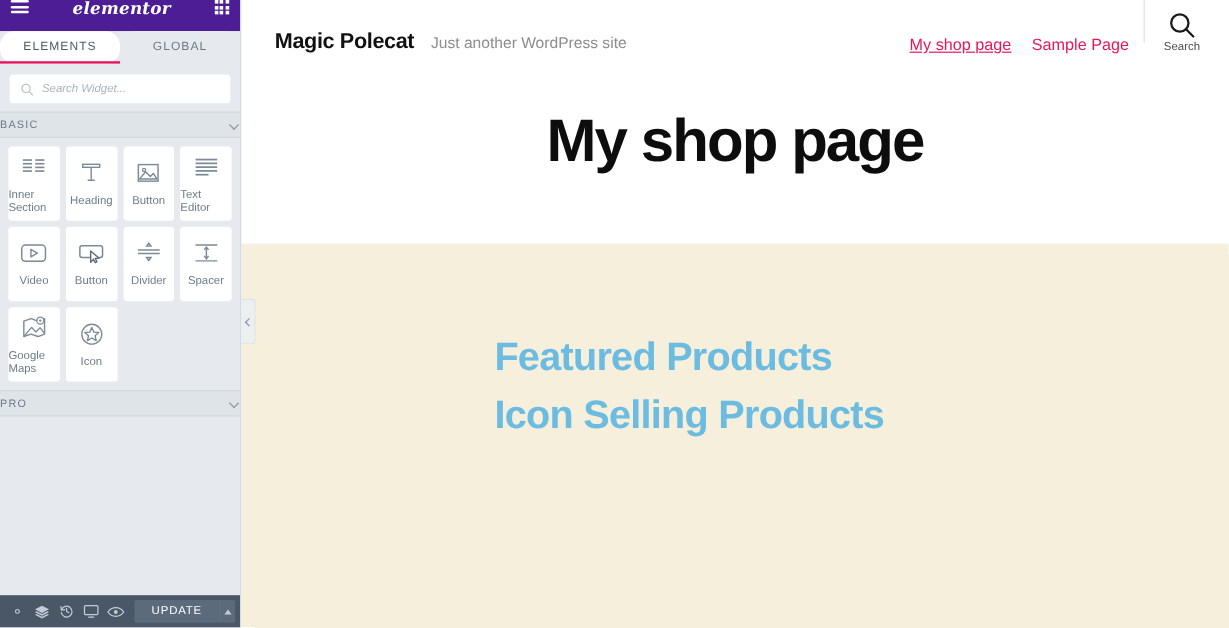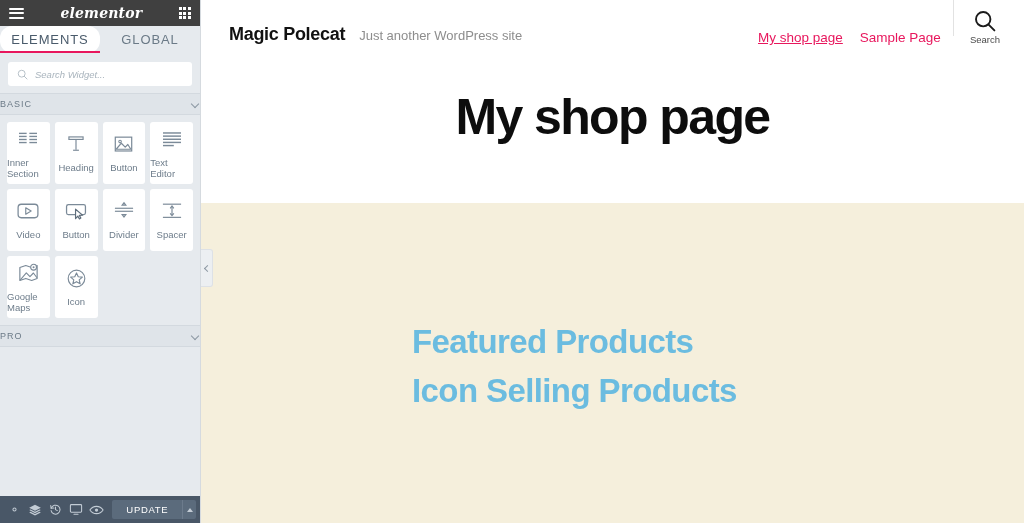--- a/index.html
+++ b/index.html
@@ -15,38 +15,38 @@
   
   .panel {
     width: 201px; height: 523px;
     background: #e6eaee;
     display: flex; flex-direction: column;
     position: relative; z-index: 5;
     border-right: 1px solid #d5dadf;
   }
 
   .panel-header {
-    height: 26px; background: #404040;
-    display: flex; align-items: center; justify-content: space-between;
+    height: 26px; background: #4c1d95;
+    display: flex; justify-content: space-between;
     padding: 0 9px; flex: 0 0 26px;
   }
   .hamburger { display: flex; flex-direction: column; gap: 2.5px; cursor: pointer; }
   .hamburger i { display: block; width: 15px; height: 2px; background: #fff; border-radius: 1px; }
   .brand-logo {
     color: #fff; font-family: "DejaVu Serif", serif;
     font-style: italic; font-size: 14px; font-weight: 700;
     letter-spacing: .2px;
   }
   .grid-icon { display: grid; grid-template-columns: repeat(3, 3px); grid-template-rows: repeat(3, 3px); gap: 1.6px; cursor: pointer; }
   .grid-icon i { display: block; width: 3px; height: 3px; background: #fff; }
 
   .tabs { height: 27px; display: flex; flex: 0 0 27px; background: #e6eaee; }
   .tab {
     flex: 1; display: flex; align-items: center; justify-content: center;
-    font-size: 13px; letter-spacing: .9px; color: #6b7a87;
+    font-size: 10px; letter-spacing: .9px; color: #6b7a87;
     background: #e6eaee; cursor: pointer; position: relative;
     text-transform: uppercase;
     border-radius: 12px;
   }
   .tab.active { background: #ffffff; color: #4a5b6b; }
   .tab.active::after {
     content: ""; position: absolute; left: 0; right: 0; bottom: 0;
     height: 2.5px; background: #e8175d;
   }
 
@@ -157,21 +157,21 @@
     margin-left: 14px; margin-top: -8px; cursor: pointer;
   }
   .site-search .s-label { font-size: 9.5px; color: #4a4a4a; }
 
   .hero { background: #fff; height: 158px; display: flex; align-items: center; justify-content: center; }
   .hero h1 {
     font-size: 50px; font-weight: 700; color: #0d0d0d;
     letter-spacing: -1.6px; margin-top: -14px;
   }
 
-  .section-beige { background: #f5efdc; height: 320px; padding: 115px 0 0 0; }
+  .section-beige { background: #f5efdc; height: 320px; padding: 70px 0 0 0; }
   .prod-head {
     font-size: 33px; font-weight: 700; color: #6bbce0;
     letter-spacing: -.6px; padding-left: 211px; line-height: 1.48;
   }
 </style>
 </head>
 <body>
 
 <div class="app">
 

